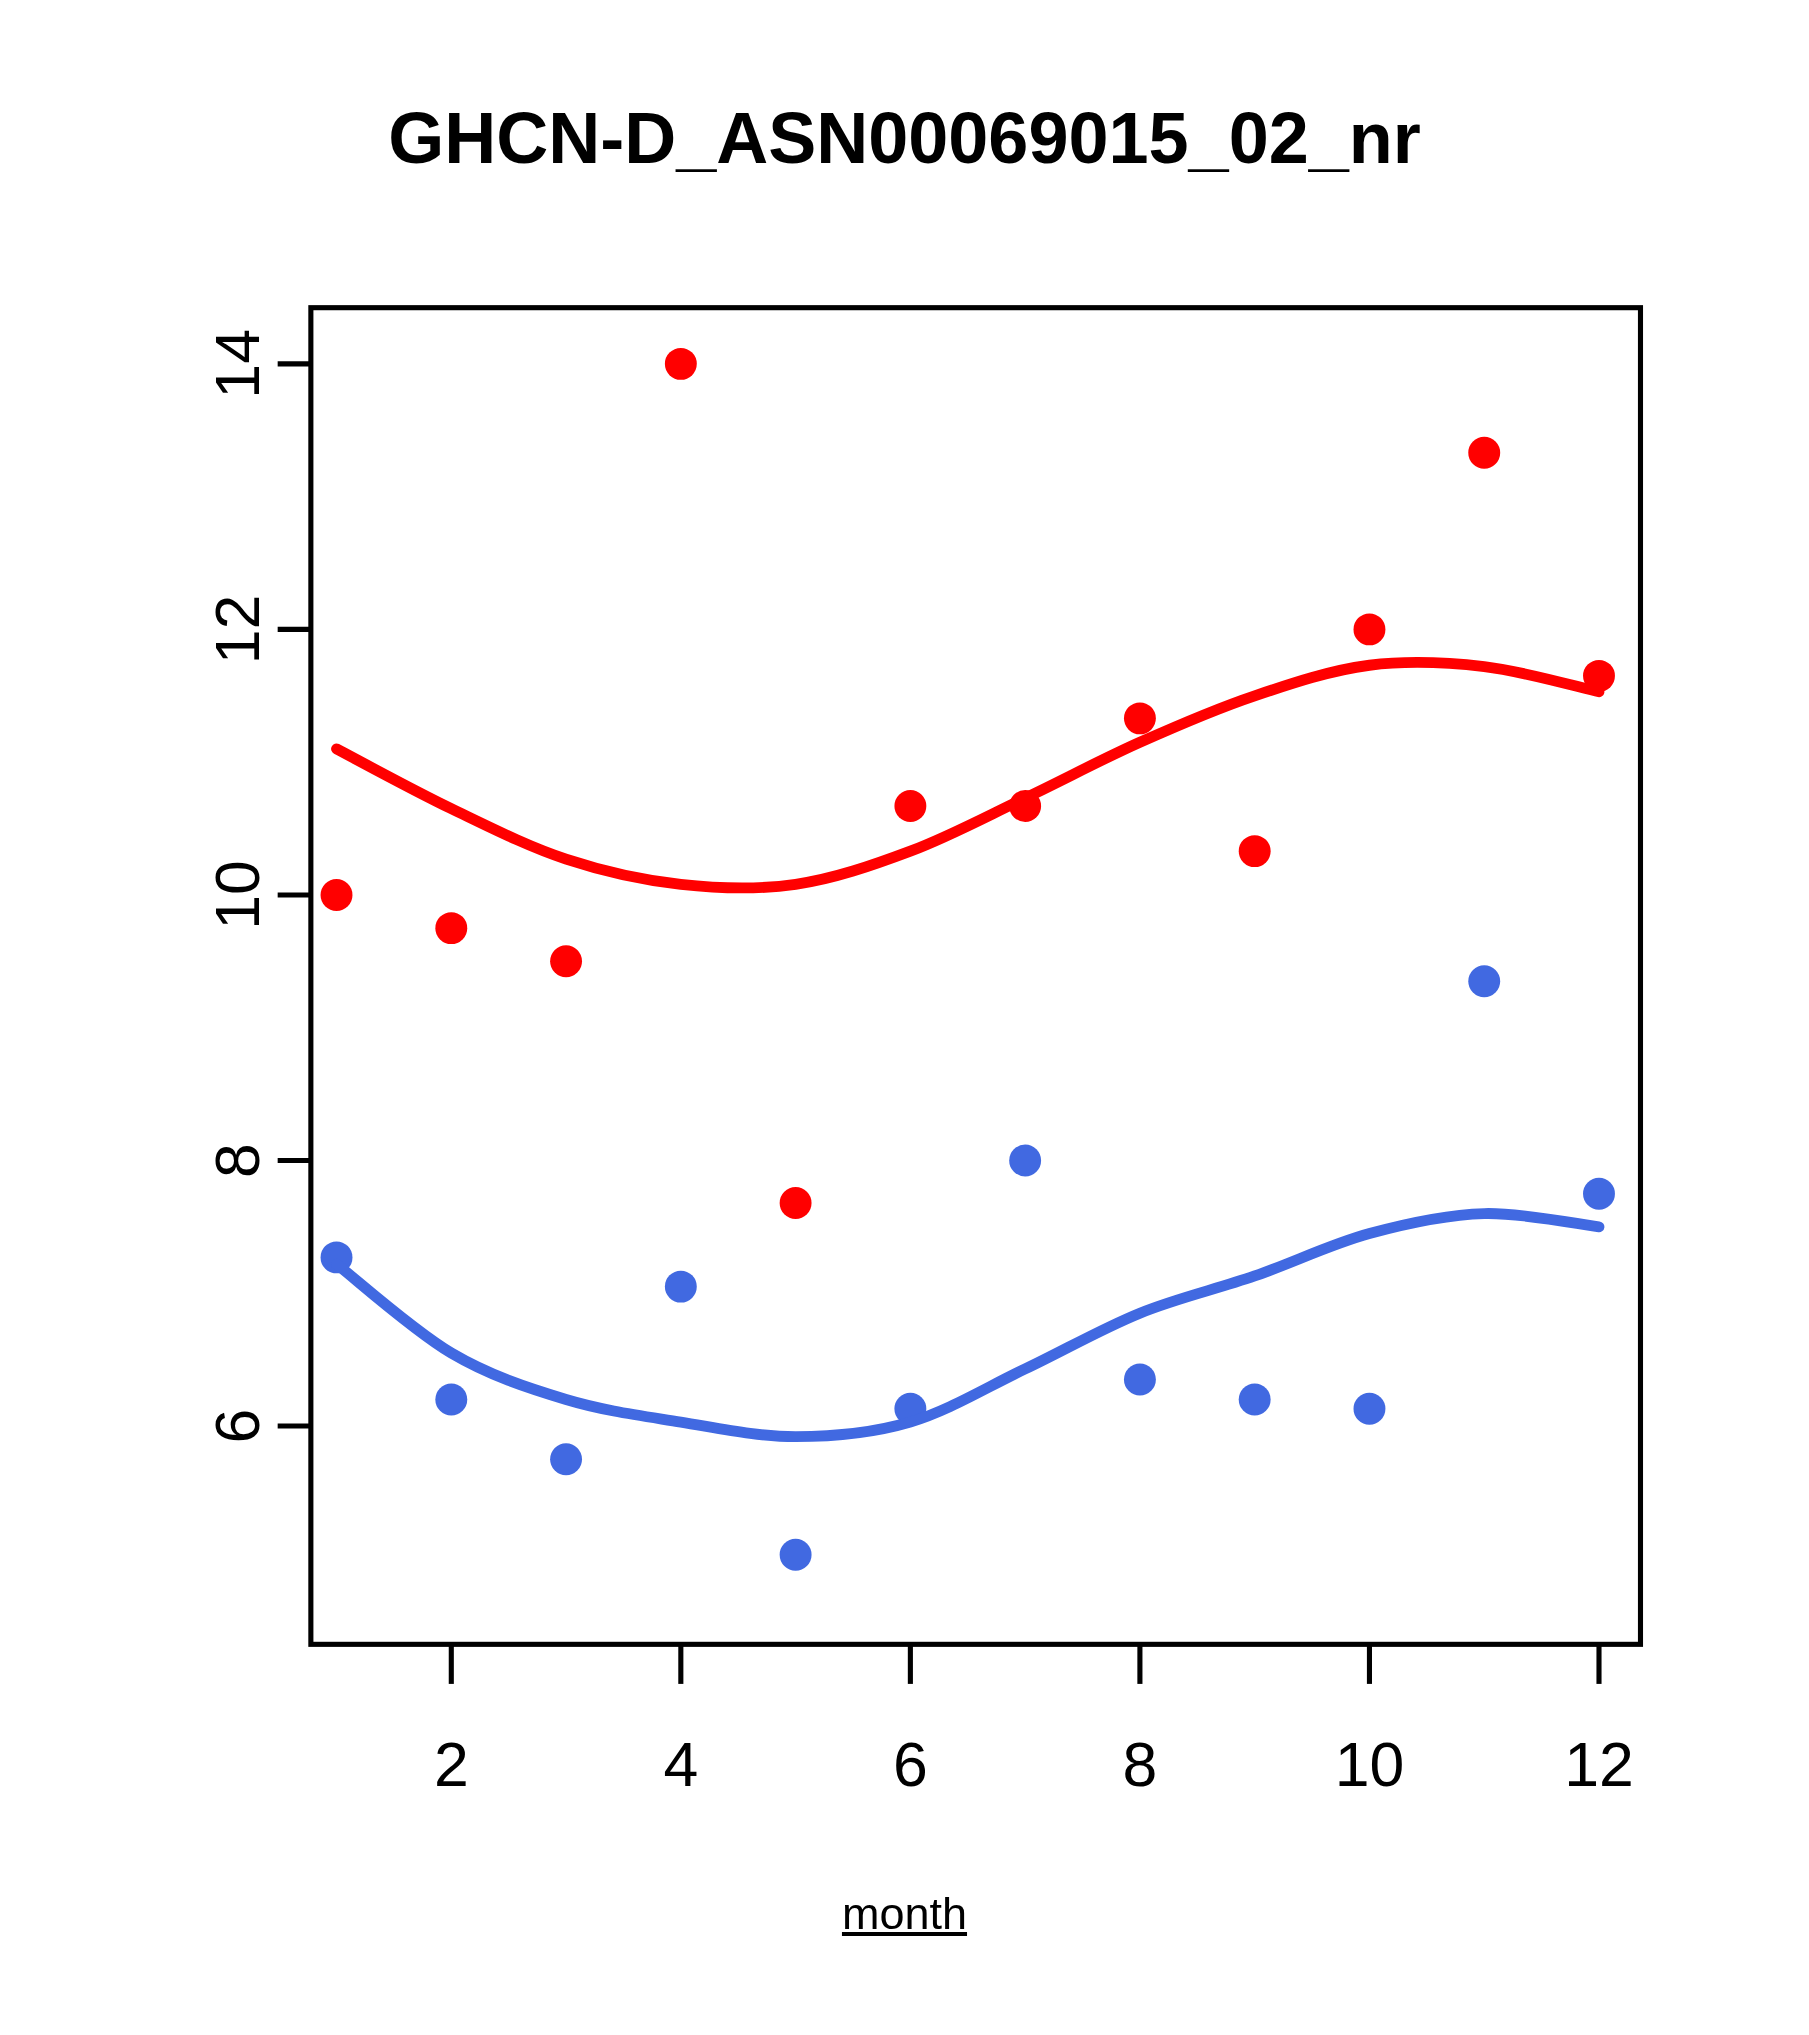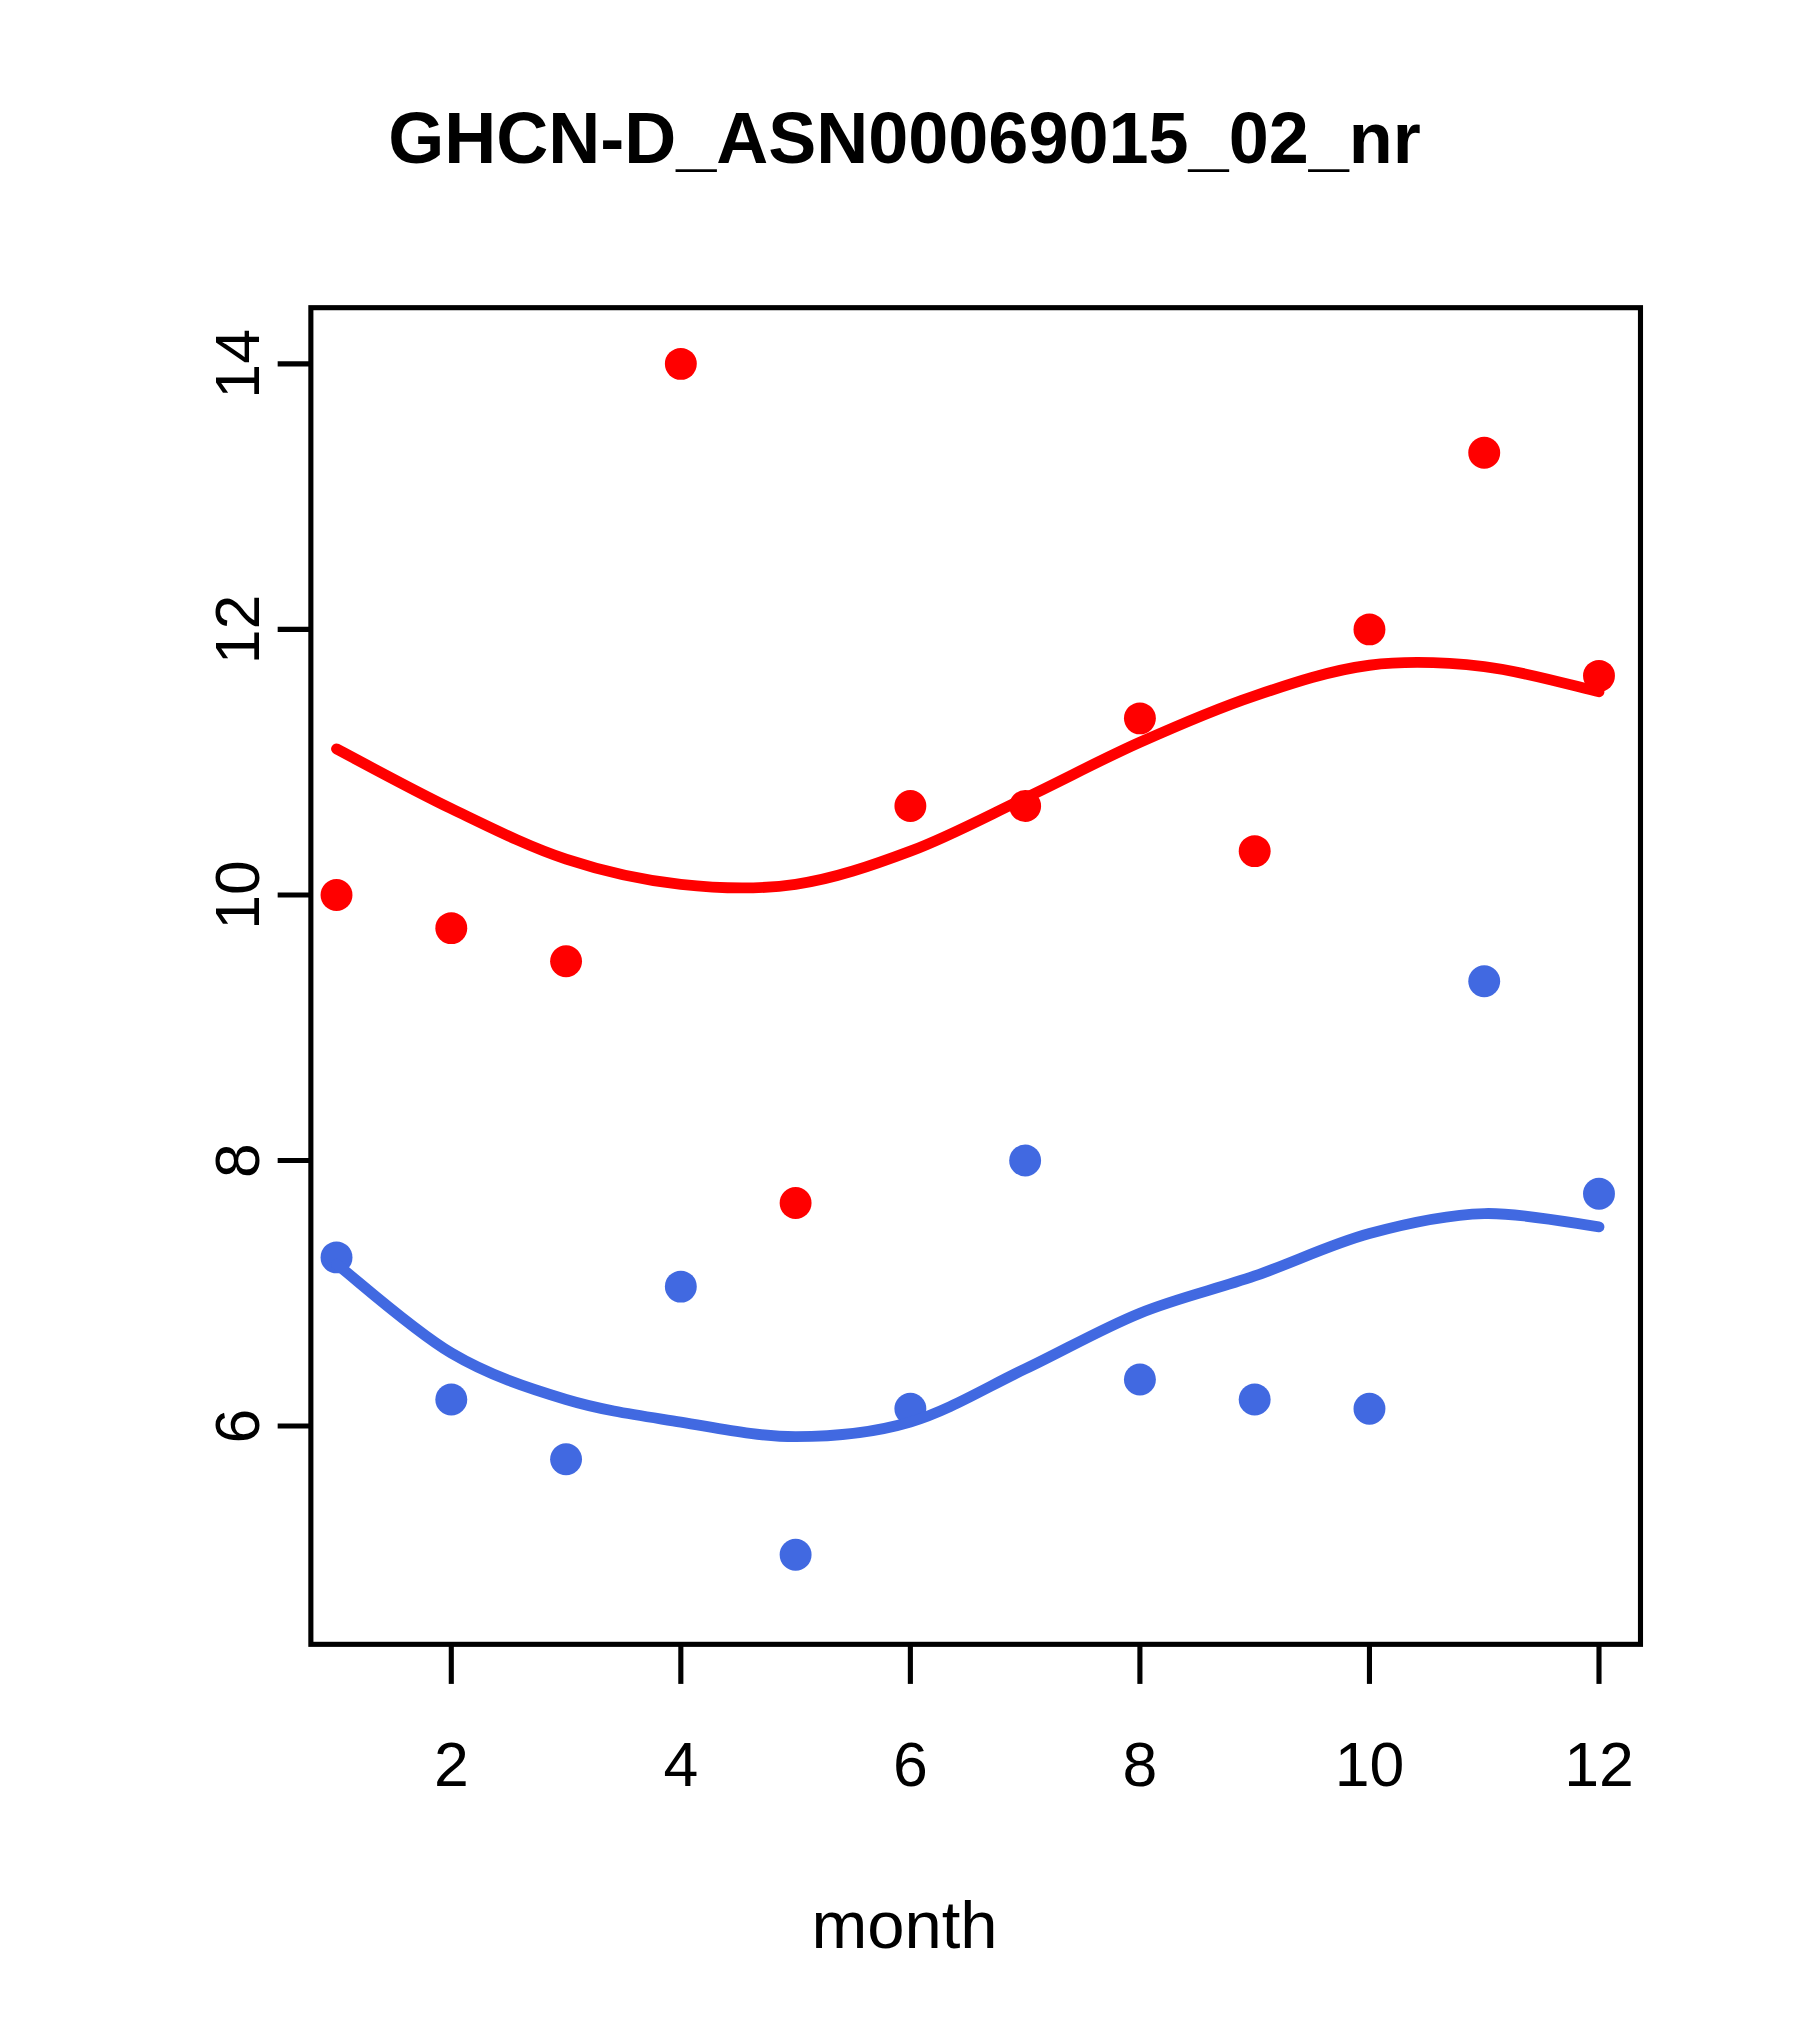--- a/index.html
+++ b/index.html
@@ -33,24 +33,25 @@
     line-height: 1.0;
     white-space: nowrap;
   }
   #xlabel {
     position: absolute;
     top: 1891px;
     left: 0;
     width: 1809px;
     text-align: center;
     font-family: "Liberation Sans", sans-serif;
-    font-size: 67px;
+    font-size: 45px;
     font-weight: normal;
     color: #000000;
     line-height: 1.0;
+    text-decoration: underline;
   }
   #plot-svg {
     position: absolute;
     top: 0;
     left: 0;
   }
   .tick-label {
     font-family: "Liberation Sans", sans-serif;
     font-size: 98px;
     fill: #000000;

